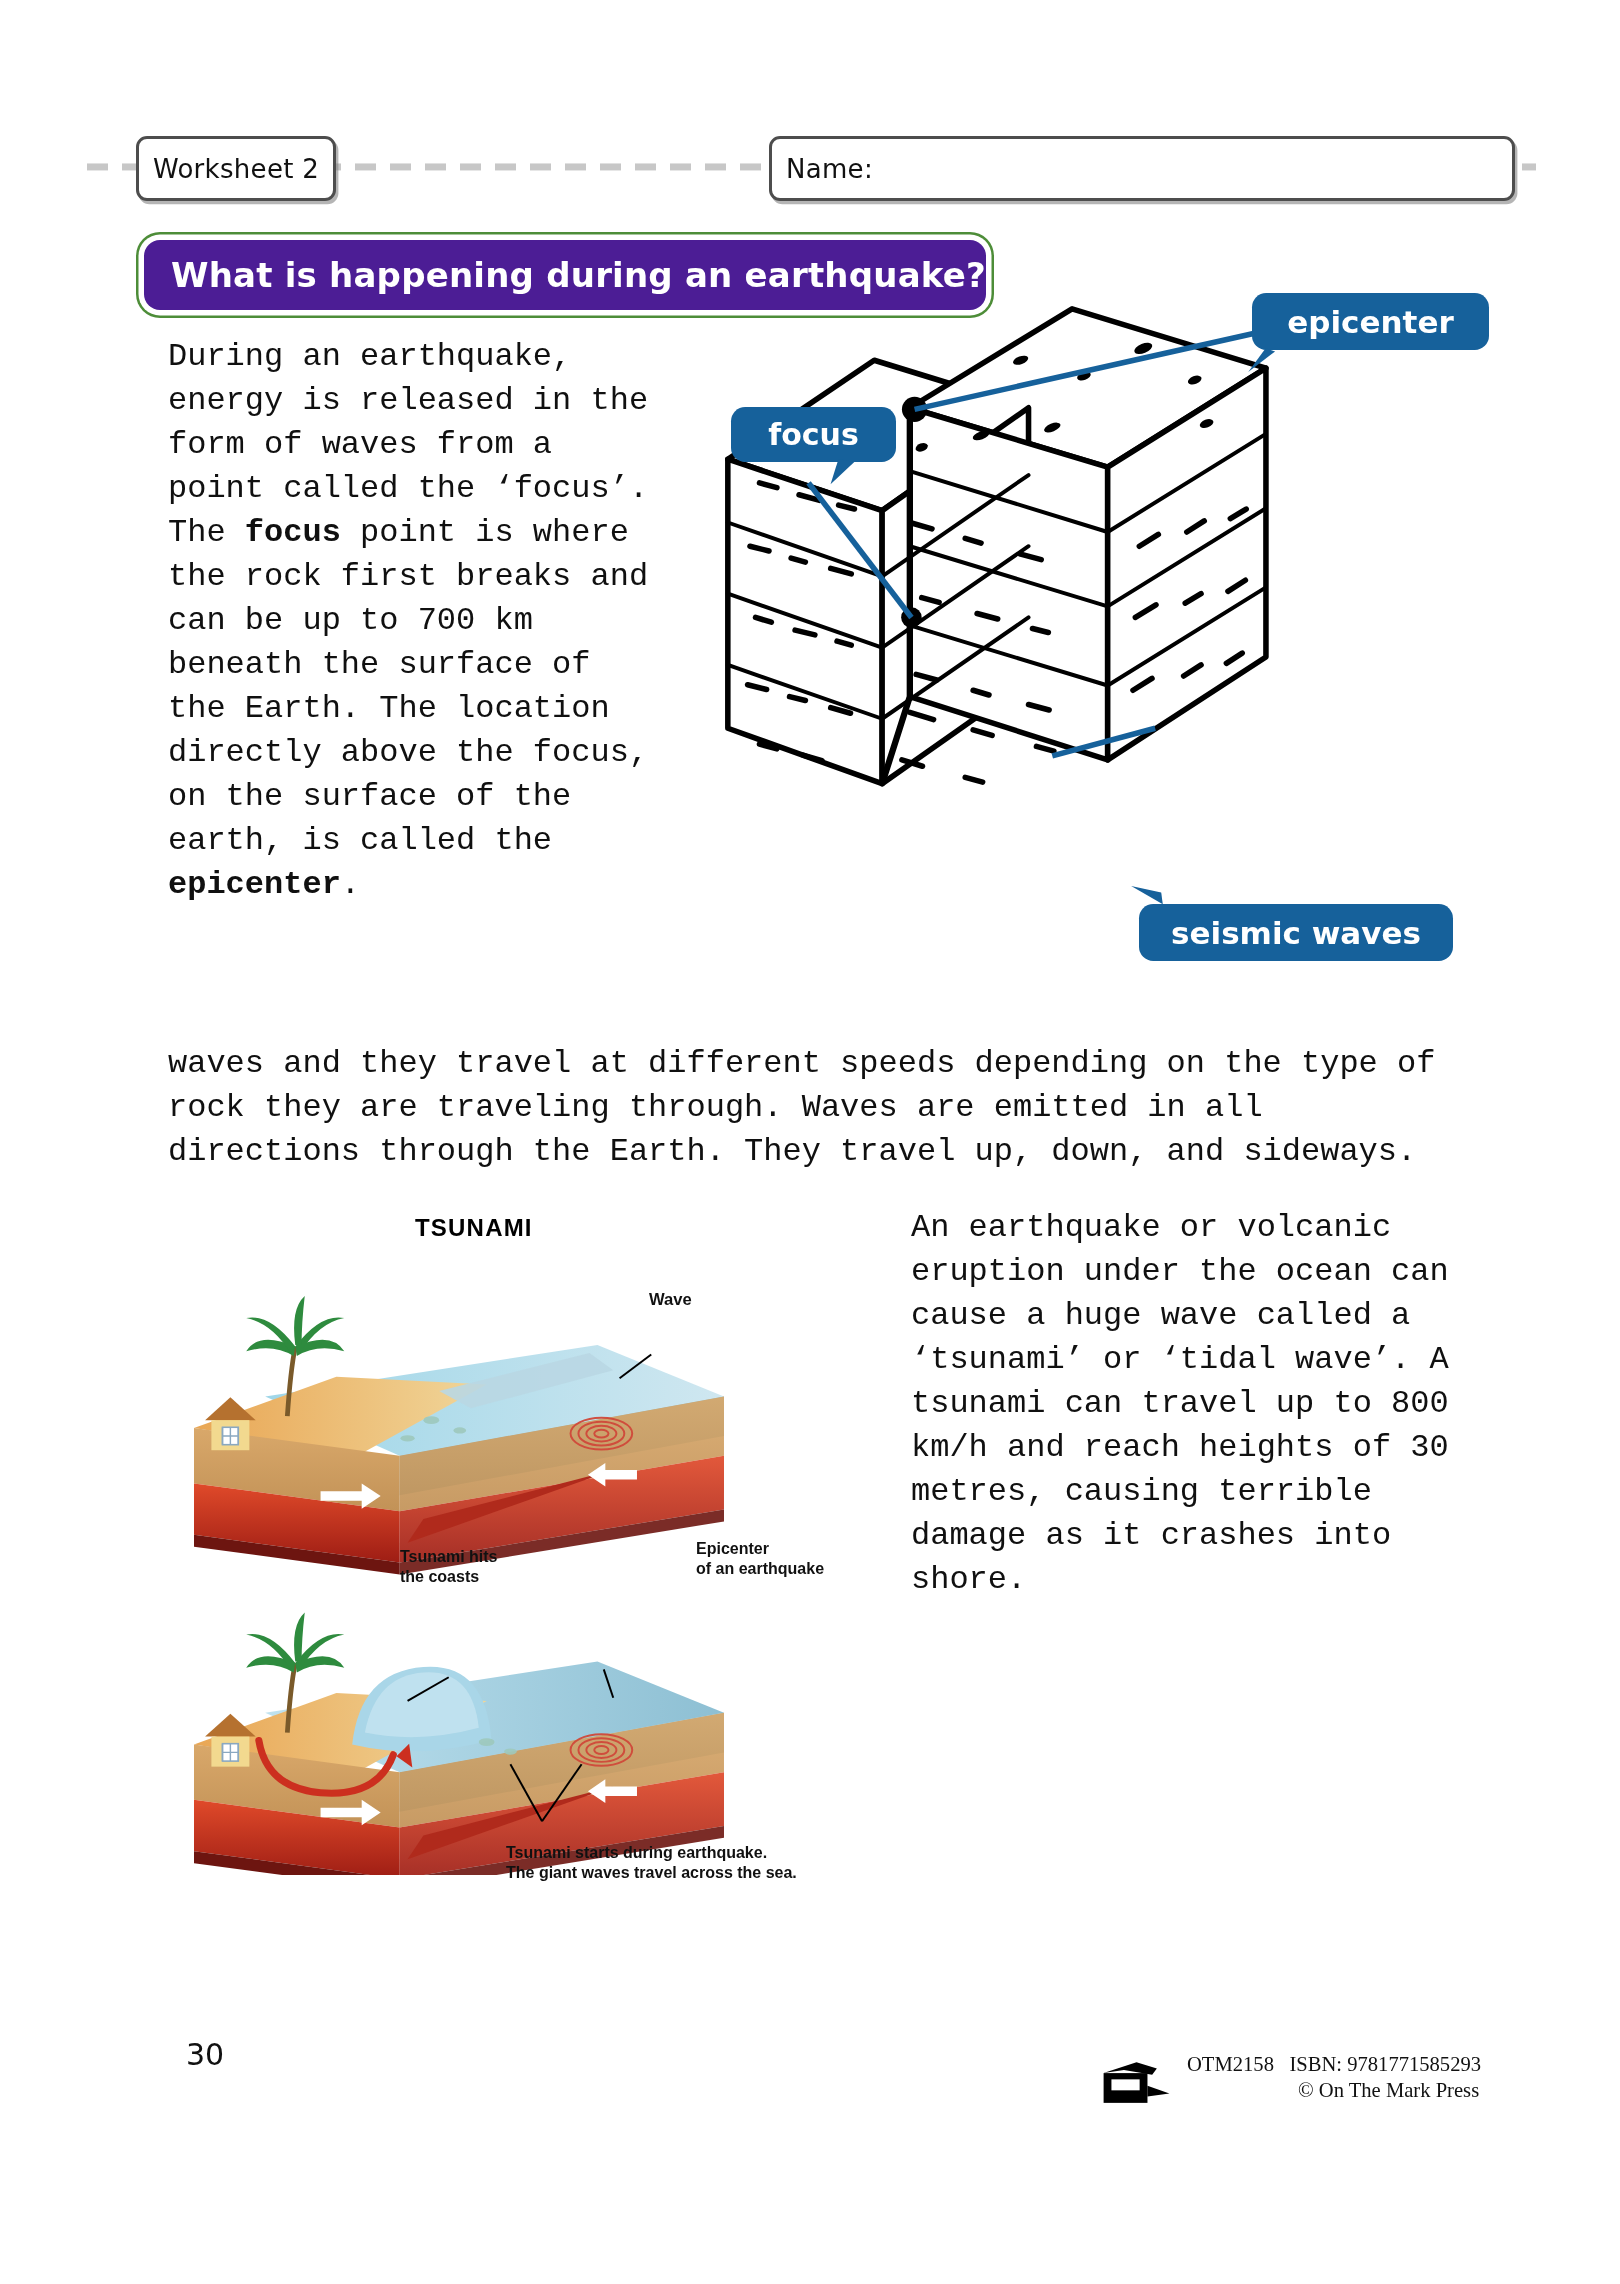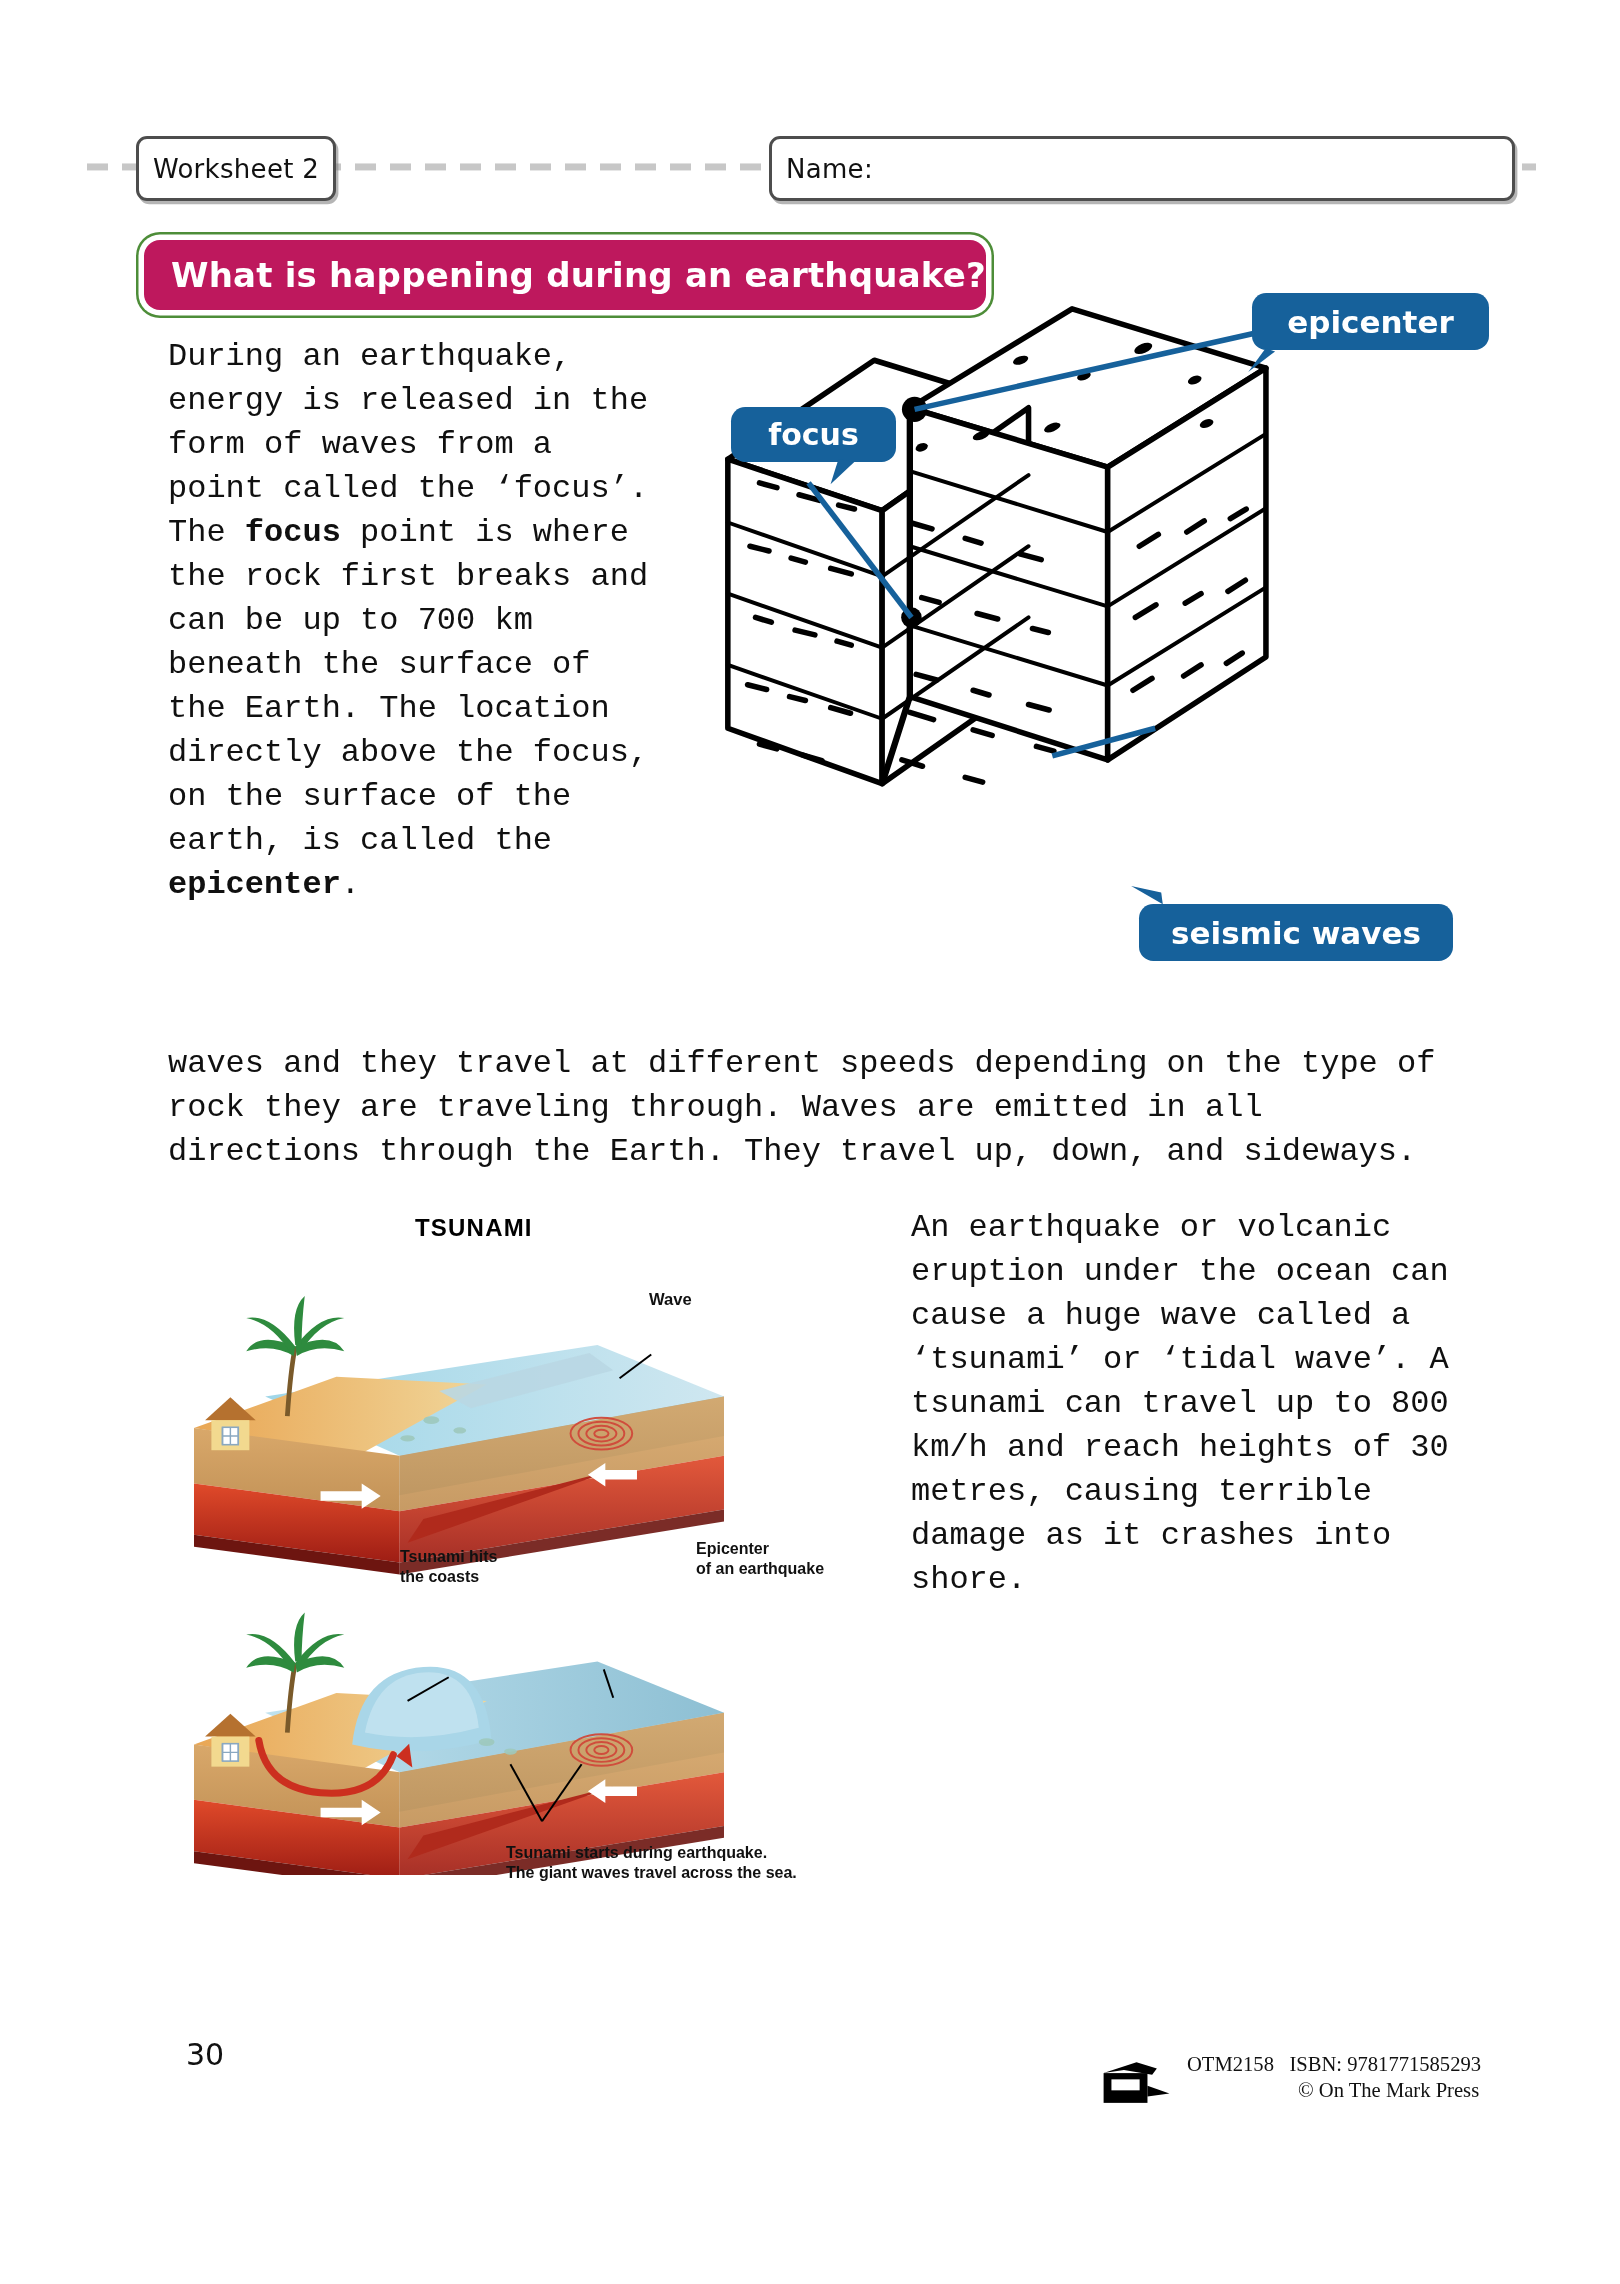--- a/index.html
+++ b/index.html
@@ -16,21 +16,21 @@
   .dash-mid{left:233px;width:459px;}
   .dash-right{left:1400px;width:49px;}
   .hbox{position:absolute;top:0;height:59px;border:3.2px solid #4d4d4d;border-radius:11px;background:#fff;
         box-shadow:2.4px 3.2px 0 rgba(120,120,120,.55);display:flex;align-items:center;}
   .hbox span{font-size:26px;letter-spacing:0.3px;color:#111;font-family:"DejaVu Sans",sans-serif;}
   #wsBox{left:49px;width:194px;justify-content:center;}
   #nameBox{left:682px;width:726px;padding-left:14px;}
 
   
   .banner{position:absolute;left:144px;top:240px;width:842px;height:70px;
-          background:#be185d;border-radius:16px;box-shadow:0 0 0 5.5px #fff, 0 0 0 8px #4d8d38;
+          background:#4c1d95;border-radius:16px;box-shadow:0 0 0 5.5px #fff, 0 0 0 8px #4d8d38;
           display:flex;align-items:center;}
   .banner .t{font-size:34px;font-weight:bold;color:#fff;padding-left:27px;letter-spacing:0.2px;
              font-family:"DejaVu Sans",sans-serif;}
 
   
   .bodytext{font-size:32px;line-height:44px;color:#101010;font-family:Liberation Mono, monospace;}
   .col-left{position:absolute;left:168px;top:335px;width:491px;}
   .col-left p{margin:0 0 30px 0;}
   .full-width{position:absolute;left:168px;top:1022px;width:1282px;margin-top:20px;}
   .full-width p{margin:0;}

